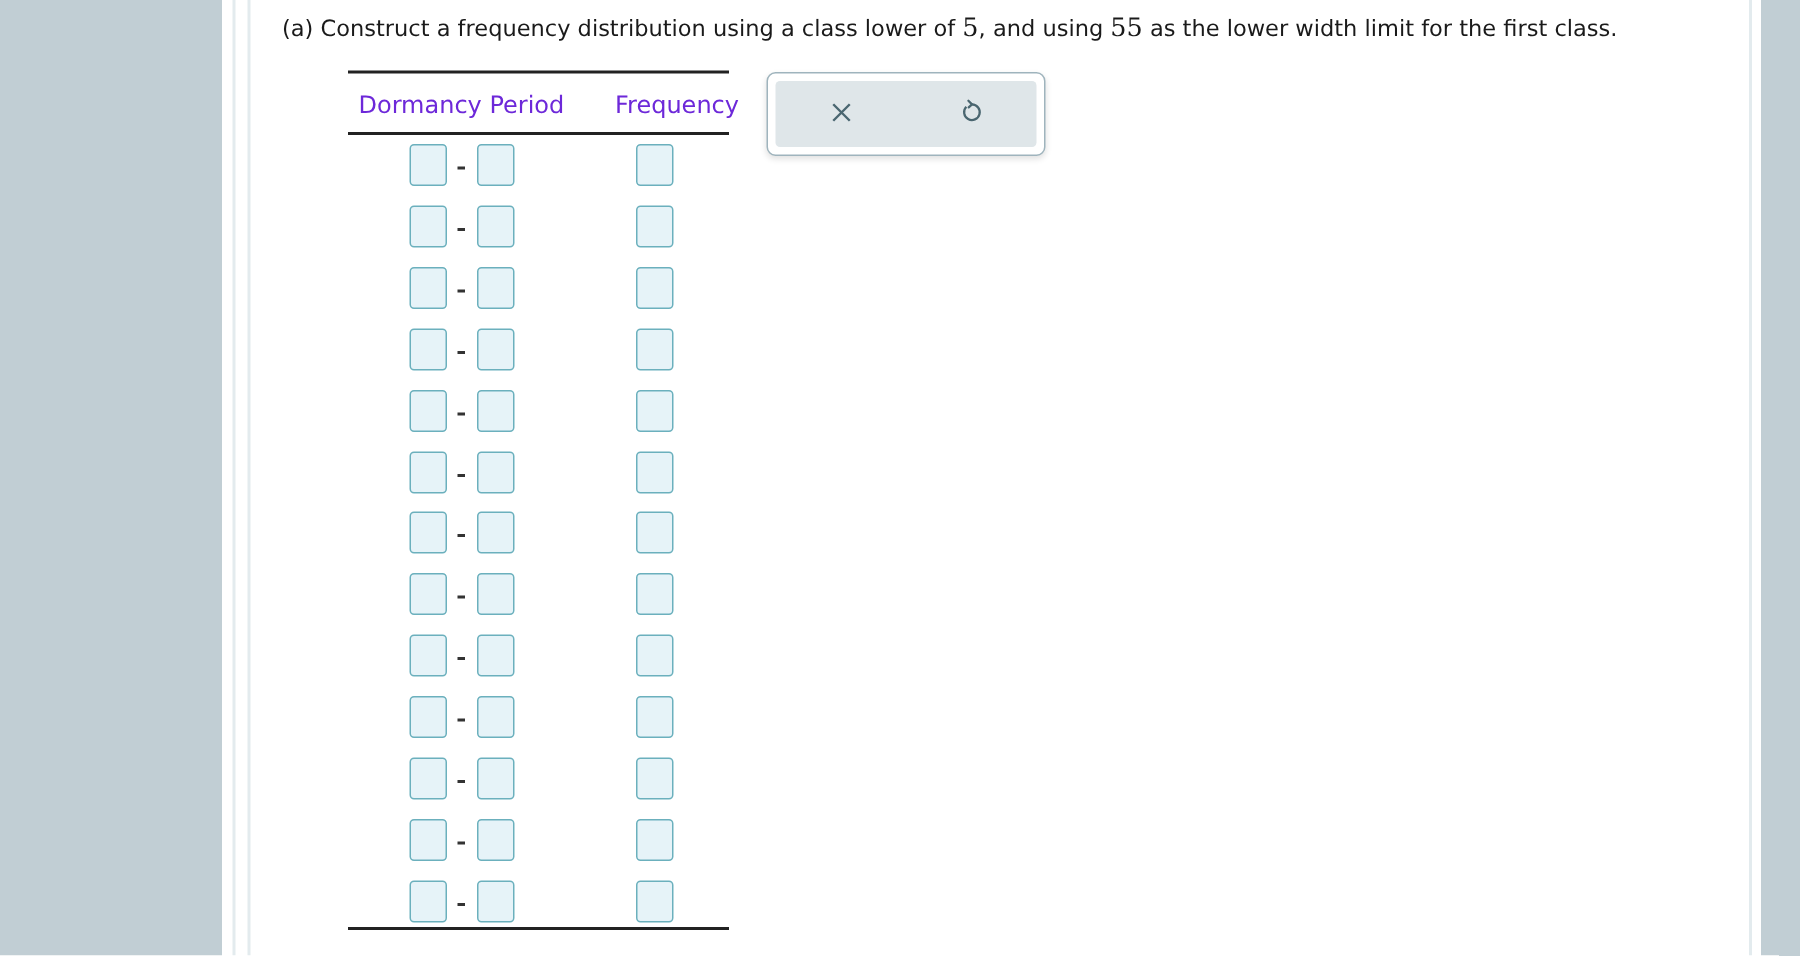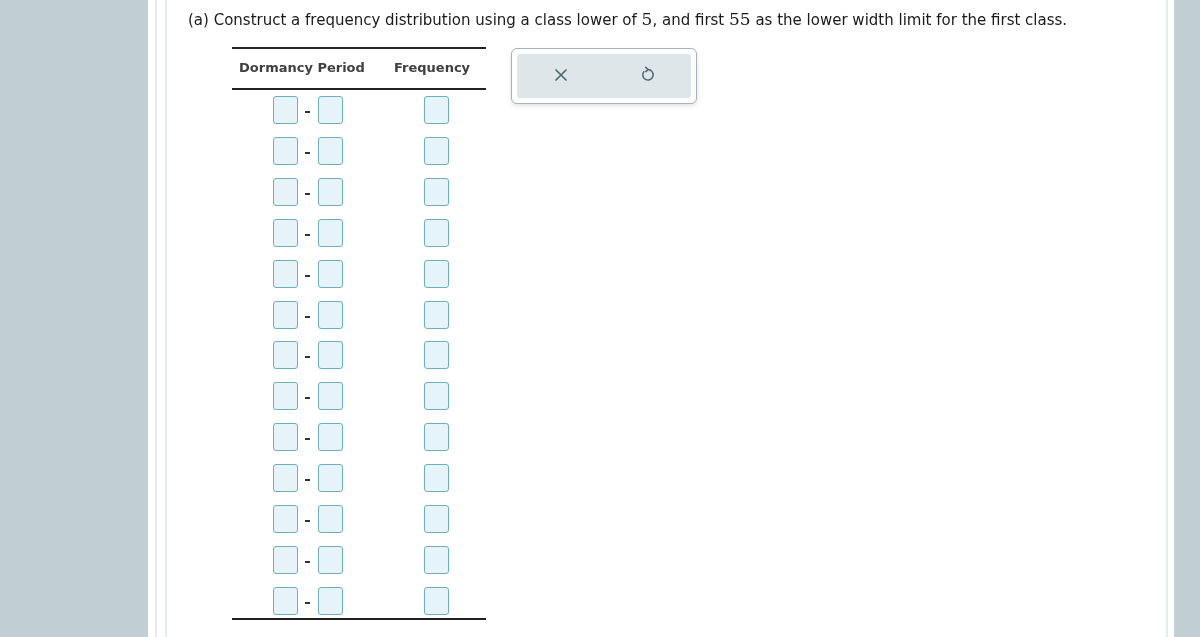--- a/index.html
+++ b/index.html
@@ -3,45 +3,45 @@
 <meta charset="utf-8">
 <style>
   html, body { margin:0; padding:0; }
   body { width:1200px; height:637px; position:relative; overflow:hidden; background:#ffffff; font-family:"DejaVu Sans", "Liberation Sans", sans-serif; }
   .side-left { position:absolute; left:0; top:0; width:148px; height:637px; background:#c1ced4; }
   .side-right { position:absolute; left:1174px; top:0; width:26px; height:637px; background:#c1ced4; }
   .vline { position:absolute; top:0; width:2px; height:637px; background:#e3ebee; }
   .question { position:absolute; left:188px; top:9px; font-size:15px; color:#1a1a1a; white-space:nowrap; }
   .question .num { font-family:"DejaVu Serif", "Liberation Serif", serif; font-size:17px; }
   .rule { position:absolute; left:232px; width:254px; height:1.5px; background:#222; }
-  .th { position:absolute; top:60px; font-size:13px; font-weight:bold; color:#404040; white-space:nowrap; }
+  .th { position:absolute; top:60px; font-size:16px; font-weight:normal; color:#6d28d9; white-space:nowrap; }
   .box { position:absolute; width:23px; height:26px; border:1.6px solid #6bb0bd; border-radius:3px; background:#e6f3f8; box-sizing:content-box; }
   .dash { position:absolute; width:5px; height:2px; background:#333; }
   .btn-group { position:absolute; left:511px; top:48px; width:184px; height:54px; border:1.5px solid #9fb4bd; border-radius:6px; background:#fff; box-shadow:0 2px 4px rgba(0,0,0,0.12); }
   .btn-inner { position:absolute; left:5px; top:5px; width:174px; height:44px; background:#dfe6e9; border-radius:3px; }
   .btn { position:absolute; top:0; width:87px; height:44px; display:flex; align-items:center; justify-content:center; cursor:pointer; }
 </style>
 </head>
 <body>
 
 <div class="side-left"></div>
 <div class="vline" style="left:155px"></div>
 <div class="vline" style="left:165px"></div>
 <div class="vline" style="left:1166px"></div>
 <div class="side-right"></div>
 
 <div class="question">
   <span>(a)</span>
-  <span>Construct a frequency distribution using a class lower of </span><span class="num">5</span><span>, and first </span><span class="num">55</span><span> as the lower width limit for the first class.</span>
+  <span>Construct a frequency distribution using a class lower of </span><span class="num">5</span><span>, and using </span><span class="num">55</span><span> as the lower width limit for the first class.</span>
 </div>
 
 <div>
   <div class="rule" style="top:47px"></div>
   <div class="th" style="left:239px">Dormancy Period</div>
-  <div class="th" style="left:394px">Frequency</div>
+  <div class="th" style="left:410px">Frequency</div>
   <div class="rule" style="top:88px"></div>
   <div id="rows">
       <div>
         <div class="box" style="left: 273px; top: 96px;"></div>
         <div class="dash" style="left: 305px; top: 111px;"></div>
         <div class="box" style="left: 318px; top: 96px;"></div>
         <div class="box" style="left: 424px; top: 96px;"></div>
       </div>
       <div>
         <div class="box" style="left: 273px; top: 136.9px;"></div>

